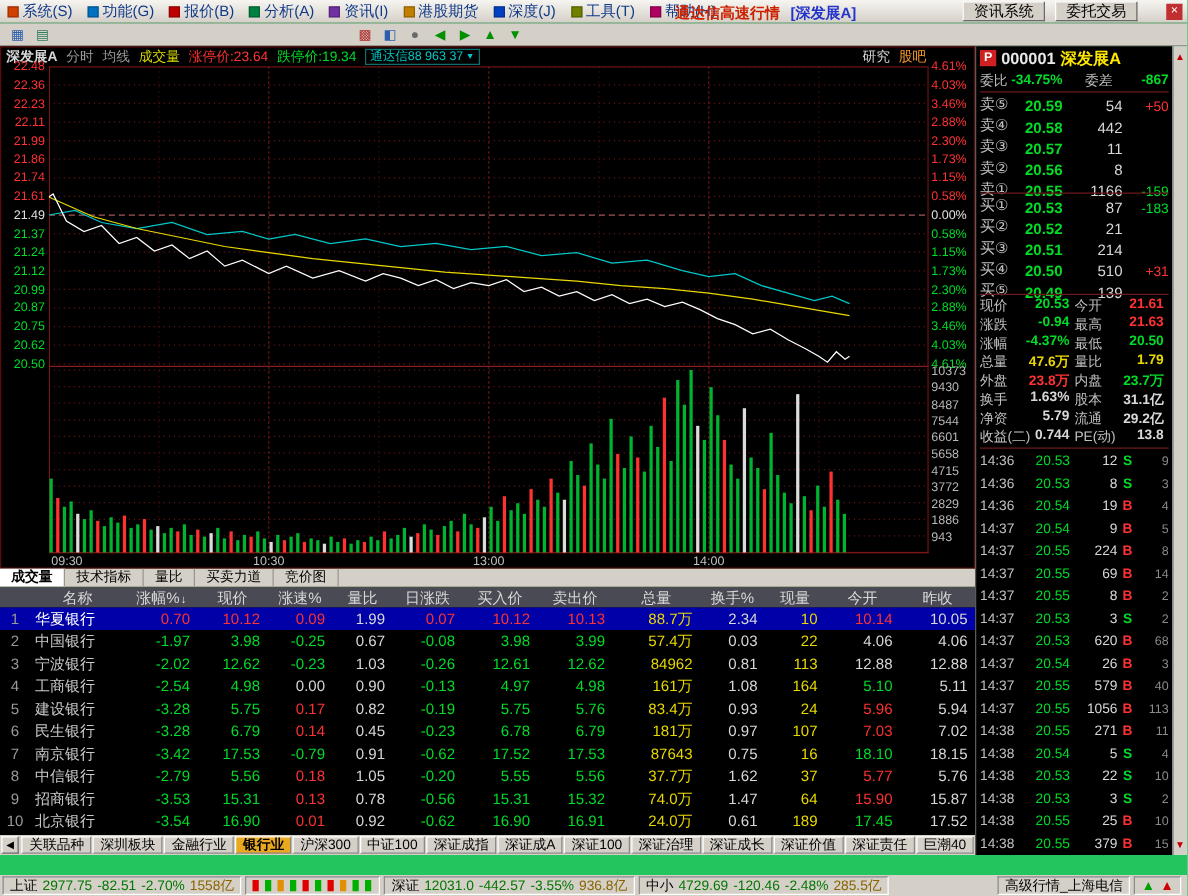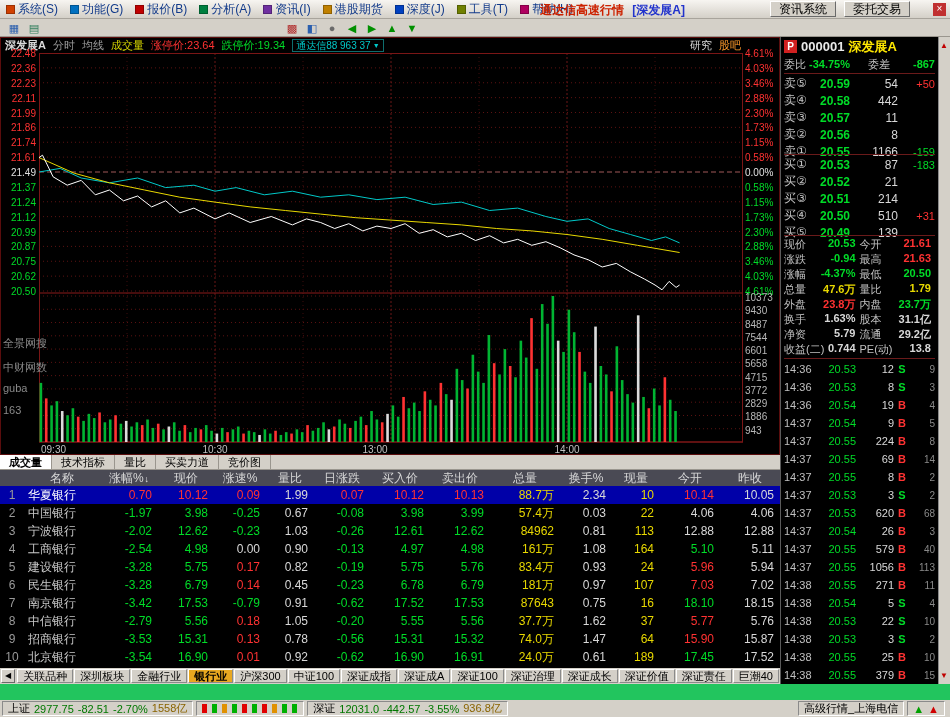--- a/index.html
+++ b/index.html
@@ -85,21 +85,21 @@
 .right-panel{position:absolute;left:780px;top:37px;width:158px;height:647px;background:#000;border-left:1px solid #5a5a5a;display:flex;flex-direction:column;font-size:12px;padding:0 3px;overflow:hidden;}
 .p-header{height:19px;display:flex;align-items:center;gap:4px;flex:none;}
 .p-logo{width:13px;height:13px;background:#d02020;color:#fff;font-size:10px;font-weight:bold;text-align:center;line-height:13px;flex:none;}
 .p-code{color:#e8e8e8;font-weight:bold;font-size:13px;}
 .p-name{color:#ffe800;font-weight:bold;font-size:13px;}
 .p-weibi{height:16px;display:flex;align-items:center;font-size:11px;gap:3px;flex:none;}
 .wb-v{flex:1;font-weight:bold;}
 .wb-v2{width:42px;text-align:right;font-weight:bold;}
 .hsep{border-top:1px solid #6a1a1a;margin:1px 0;flex:none;}
 .q-block{display:flex;flex-direction:column;flex:none;}
-.q-row{flex:1;display:flex;align-items:center;}
+.q-row{flex:1;display:flex;align-items:flex-end;}
 .q-label{width:26px;color:#c0c0c0;}
 .q-price{width:40px;text-align:right;font-weight:bold;}
 .q-vol{width:48px;text-align:right;color:#d8d8d8;}
 .q-diff{flex:1;text-align:right;font-size:11px;}
 .stats-block{flex:none;}
 .st-row{height:15px;display:flex;font-size:11px;align-items:center;}
 .st-half{width:50%;display:flex;padding-right:4px;}
 .st-label{color:#c0c0c0;white-space:nowrap;}
 .st-val{flex:1;text-align:right;font-weight:bold;white-space:nowrap;}
 .ticks{flex:1;display:flex;flex-direction:column;overflow:hidden;}
@@ -406,30 +406,24 @@
         <span style="color: rgb(184, 184, 184); top: 265.545px;">8487</span>
         <span style="color: rgb(184, 184, 184); top: 278.818px;">7544</span>
         <span style="color: rgb(184, 184, 184); top: 292.091px; text-align: right;">6601</span>
         <span style="color: rgb(184, 184, 184); top: 305.364px;">5658</span>
         <span style="color: rgb(184, 184, 184); top: 318.636px;">4715</span>
         <span style="color: rgb(184, 184, 184); top: 331.909px;">3772</span>
         <span style="color: rgb(184, 184, 184); top: 345.182px;">2829</span>
         <span style="color: rgb(184, 184, 184); top: 358.455px;">1886</span>
         <span style="color: rgb(184, 184, 184); top: 371.727px; text-align: right;">943</span>
       </div>
-    <div id="overlay-links" class="overlay-links">
-        <div class="ov-link" style="top: 298px; pointer-events: auto;">全景网搜</div>
-        <div class="ov-link" style="top: 322px; pointer-events: auto;">中财网数</div>
-        <div class="ov-link" style="top: 344px; pointer-events: auto;">guba</div>
-        <div class="ov-link" style="top: 366px; pointer-events: auto;">163</div>
-      </div>
     <div id="time-axis" class="time-axis">
         <span style="color: rgb(192, 192, 192); left: 2px;">09:30</span>
         <span style="color: rgb(192, 192, 192); left: 176px; transform: translateX(-50%);">10:30</span>
-        <span style="color: rgb(192, 192, 192); left: 336px; transform: translateX(-50%);">13:00</span>
+        <span style="color: rgb(192, 192, 192); left: 352px; transform: translateX(-50%);">13:00</span>
         <span style="color: rgb(192, 192, 192); left: 528px; transform: translateX(-50%);">14:00</span>
       </div>
   </div>
 
   <div id="chart-tabs" class="chart-tabs">
       <div class="ctab sel">成交量</div>
       <div class="ctab">技术指标</div>
       <div class="ctab">量比</div>
       <div class="ctab">买卖力道</div>
       <div class="ctab">竞价图</div>
@@ -655,20 +649,27 @@
         <span class="led" style="background: rgb(0, 176, 0);"></span>
         <span class="led" style="background: rgb(0, 176, 0);"></span>
       </div>
       <div class="s2-box">
         <span style="color: rgb(0, 0, 0);">深证</span>
         <span style="color: rgb(0, 119, 0);">12031.0</span>
         <span style="color: rgb(0, 119, 0);">-442.57</span>
         <span style="color: rgb(0, 119, 0);">-3.55%</span>
         <span style="color: rgb(138, 100, 0);">936.8亿</span>
       </div>
+      <div class="s2-box">
+        <span style="color: rgb(0, 0, 0);">中小</span>
+        <span style="color: rgb(0, 119, 0);">4729.69</span>
+        <span style="color: rgb(0, 119, 0);">-120.46</span>
+        <span style="color: rgb(0, 119, 0);">-2.48%</span>
+        <span style="color: rgb(138, 100, 0);">285.5亿</span>
+      </div>
       <div class="s2-flex"></div>
       <div class="s2-box" style="color: rgb(0, 0, 0);">高级行情_上海电信</div>
       <div class="s2-box">
         <span style="color: rgb(0, 160, 0);">▲</span>
         <span style="color: rgb(208, 0, 0);">▲</span>
       </div>
     </div>
 
   <div id="right-panel" class="right-panel">
       <div class="p-header">

